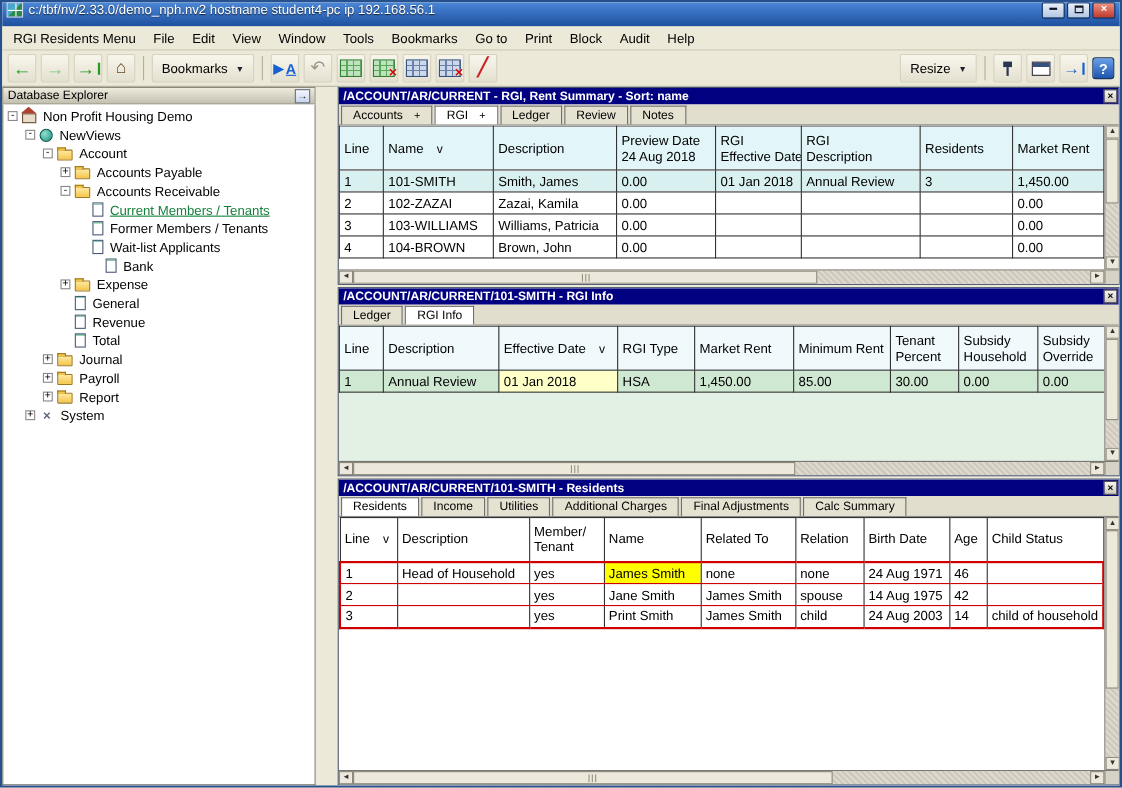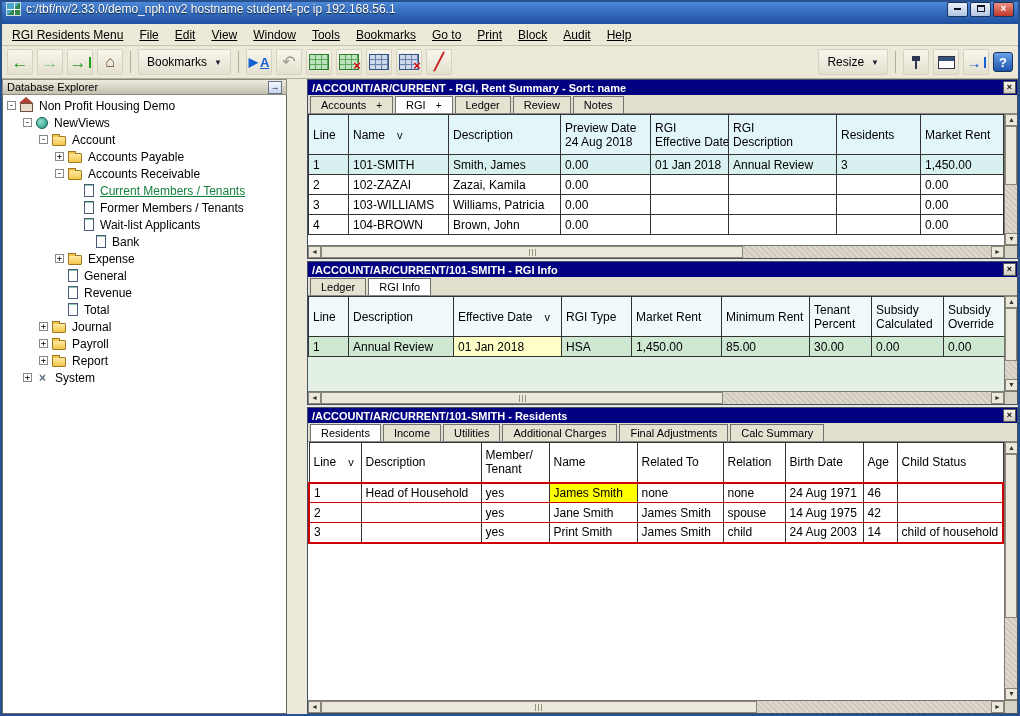--- a/index.html
+++ b/index.html
@@ -15,21 +15,21 @@
       linear-gradient(135deg,#4aa8cc 0 50%,#2d8a4a 50%); }
   .title-text { color:#fff; font-size:12px; flex:1; white-space:nowrap; overflow:hidden; text-shadow:0 1px 1px #123; }
   .winbtns { display:flex; gap:2px; flex:none; }
   .wbtn { width:21px; height:15px; border:1px solid #17335e; border-radius:2px; background:linear-gradient(#eaf0f9,#b2c6e2); font-size:10px; line-height:12px; text-align:center; color:#112; }
   .wbtn .minglyph { display:inline-block; width:7px; height:3px; border-bottom:2px solid #112; margin-bottom:2px; }
   .wbtn .maxglyph { display:inline-block; width:8px; height:7px; border:1px solid #112; border-top:2px solid #112; margin-top:2px; }
   .wbtn.close { background:linear-gradient(#ef9180,#c0392b); color:#fff; font-weight:bold; }
 
   
   .menubar { height:22px; flex:none; background:#ece9d8; border-bottom:1px solid #c6c2b2; display:flex; align-items:center; font-size:12px; padding-left:2px; }
-  .menu-item { padding:3px 8px; white-space:nowrap;text-decoration:underline; }
+  .menu-item { padding:3px 8px; white-space:nowrap; }
 
   
   .toolbar { height:33px; flex:none; background:#ece9d8; border-bottom:1px solid #b2ae9e; display:flex; align-items:center; padding:0 5px; gap:4px; font-size:12px; }
   .tbtn { min-width:26px; height:26px; display:flex; align-items:center; justify-content:center; gap:2px; border:1px solid #d6d2c2; border-radius:2px; background:linear-gradient(#f8f6ec,#e4e0d0); }
   .tsep { width:1px; height:22px; background:#b2ae9e; margin:0 3px; flex:none; }
   .garrow { color:#1f9e1f; font-size:17px; font-weight:bold; line-height:1; }
   .garrow.dim { color:#86c886; }
   .lastbar { width:2px; height:11px; background:#1f9e1f; }
   .homeglyph { font-size:16px; color:#6b4a2a; line-height:1; }
   .ddbtn { padding:0 8px; }
@@ -70,21 +70,21 @@
   .ticon.house { width:13px; height:9px; position:relative; background:#e8ddc8; border:1px solid #705040; margin-top:4px; }
   .ticon.house::before { content:""; position:absolute; left:-2px; top:-7px; border-left:7px solid transparent; border-right:7px solid transparent; border-bottom:6px solid #b04030; }
   .ticon.tools { color:#5a6a80; font-weight:bold; font-size:12px; width:13px; text-align:center; line-height:1; }
   .tlabel { padding:0 2px; color:#000; }
   .tlabel.selected { color:#15803d; text-decoration:underline; }
 
   
   .panels { flex:1; min-width:0; display:flex; flex-direction:column; background:#ece9d8; padding-left:20px; gap:2px; }
   .panel { border:1px solid #44506a; display:flex; flex-direction:column; background:#fff; overflow:hidden; }
   .panel-1 { height:180px; flex:none; }
-  .panel-2 { height:144px; flex:none; }
+  .panel-2 { height:172px; flex:none; }
   .panel-3 { flex:1; min-height:0; }
   .phead { height:15px; flex:none; background:#000080; color:#fff; font-size:11px; font-weight:bold; display:flex; align-items:center; padding:0 1px 0 4px; gap:3px; }
   .ptitle { flex:1; white-space:nowrap; overflow:hidden; }
   .pclose { width:13px; height:13px; flex:none; background:linear-gradient(#f8f6ee,#cfcaba); border:1px solid #555; font-size:9px; line-height:11px; text-align:center; color:#000; font-weight:bold; }
   .tabrow { height:19px; flex:none; background:#e2dece; display:flex; align-items:flex-end; padding:2px 2px 0 2px; gap:2px; border-bottom:1px solid #888; }
   .tab { border:1px solid #707070; border-bottom:none; background:#e6e2d2; font-size:11px; padding:2px 10px 2px 10px; white-space:nowrap; display:flex; align-items:center; }
   .tab.active { background:#fff; font-weight:normal; }
   .tab-plus { margin-left:10px; font-size:10px; }
   .pmid { flex:1; min-height:0; display:flex; }
   .twrap { flex:1; min-width:0; overflow:hidden; background:#fff; }
@@ -475,21 +475,21 @@
                   <th class="sorted"><span>Effective Date</span><span class="sortmark">v</span></th>
                   <th>RGI Type</th>
                   <th>Market Rent</th>
                   <th>Minimum Rent</th>
                   <th>
                       <div>Tenant</div>
                       <div>Percent</div>
                     </th>
                   <th>
                       <div>Subsidy</div>
-                      <div>Calculated</div>
+                      <div>Household</div>
                     </th>
                   <th>
                       <div>Subsidy</div>
                       <div>Override</div>
                     </th>
                   <th>
                       <div>Su</div>
                       <div>Ac</div>
                     </th>
                 </tr>

